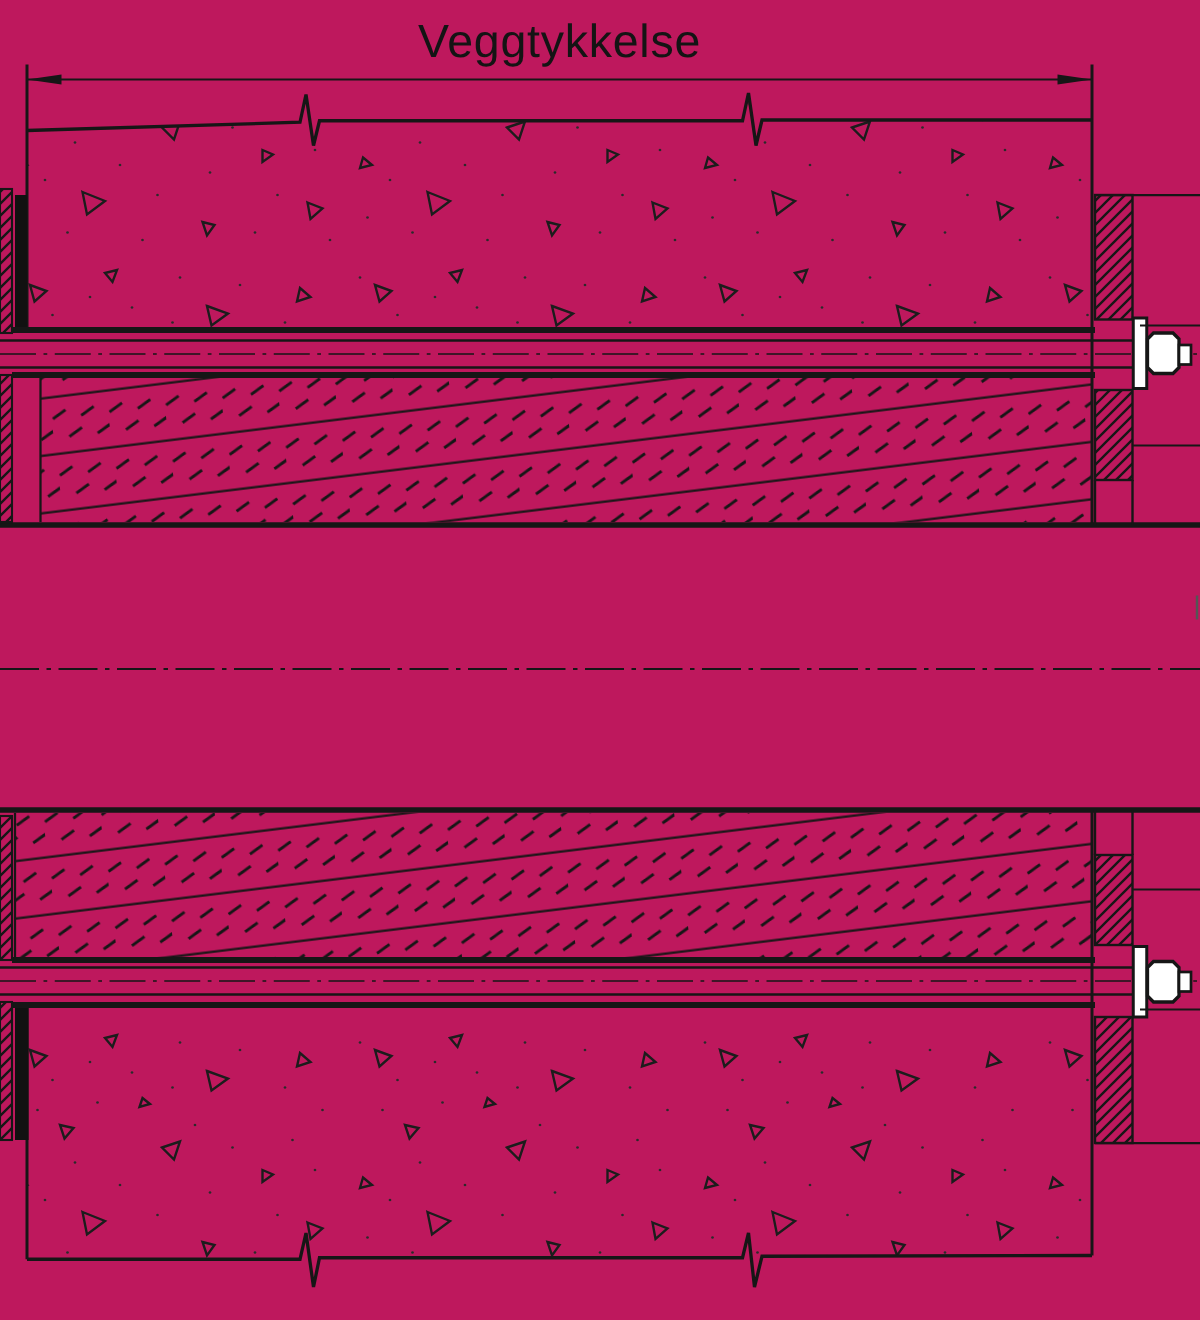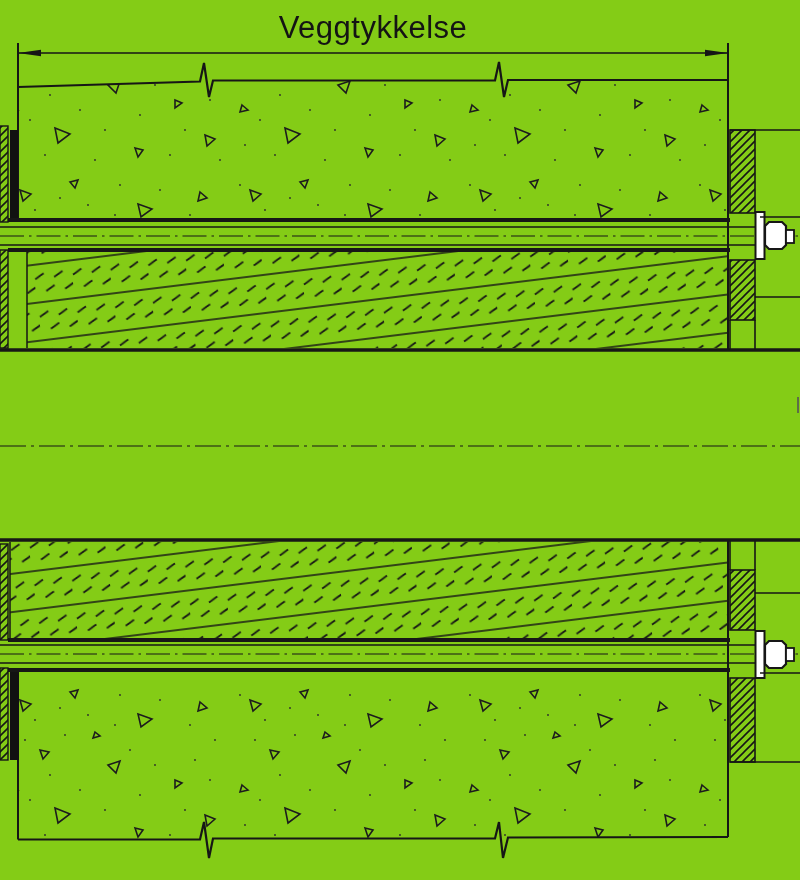--- a/index.html
+++ b/index.html
@@ -1,16 +1,16 @@
 <!DOCTYPE html>
 <html><head>
 <meta charset="utf-8">
 <style>
   html,body{margin:0;padding:0;background:#fff;}
-  #stage{position:relative;width:800px;height:880px;background:#84cc16;overflow:hidden;
+  #stage{position:relative;width:800px;height:880px;background:#be185d;overflow:hidden;
          font-family:"Liberation Sans", sans-serif;}
   #stage svg{position:absolute;left:0;top:0;}
   text.dim-label{font-family:"Liberation Sans", sans-serif;font-size:31px;fill:#141414;letter-spacing:0.5px;}
 </style>
 </head>
 <body>
 
 <div id="stage">
 <svg width="800" height="880" viewBox="0 0 800 880">
   <defs>

